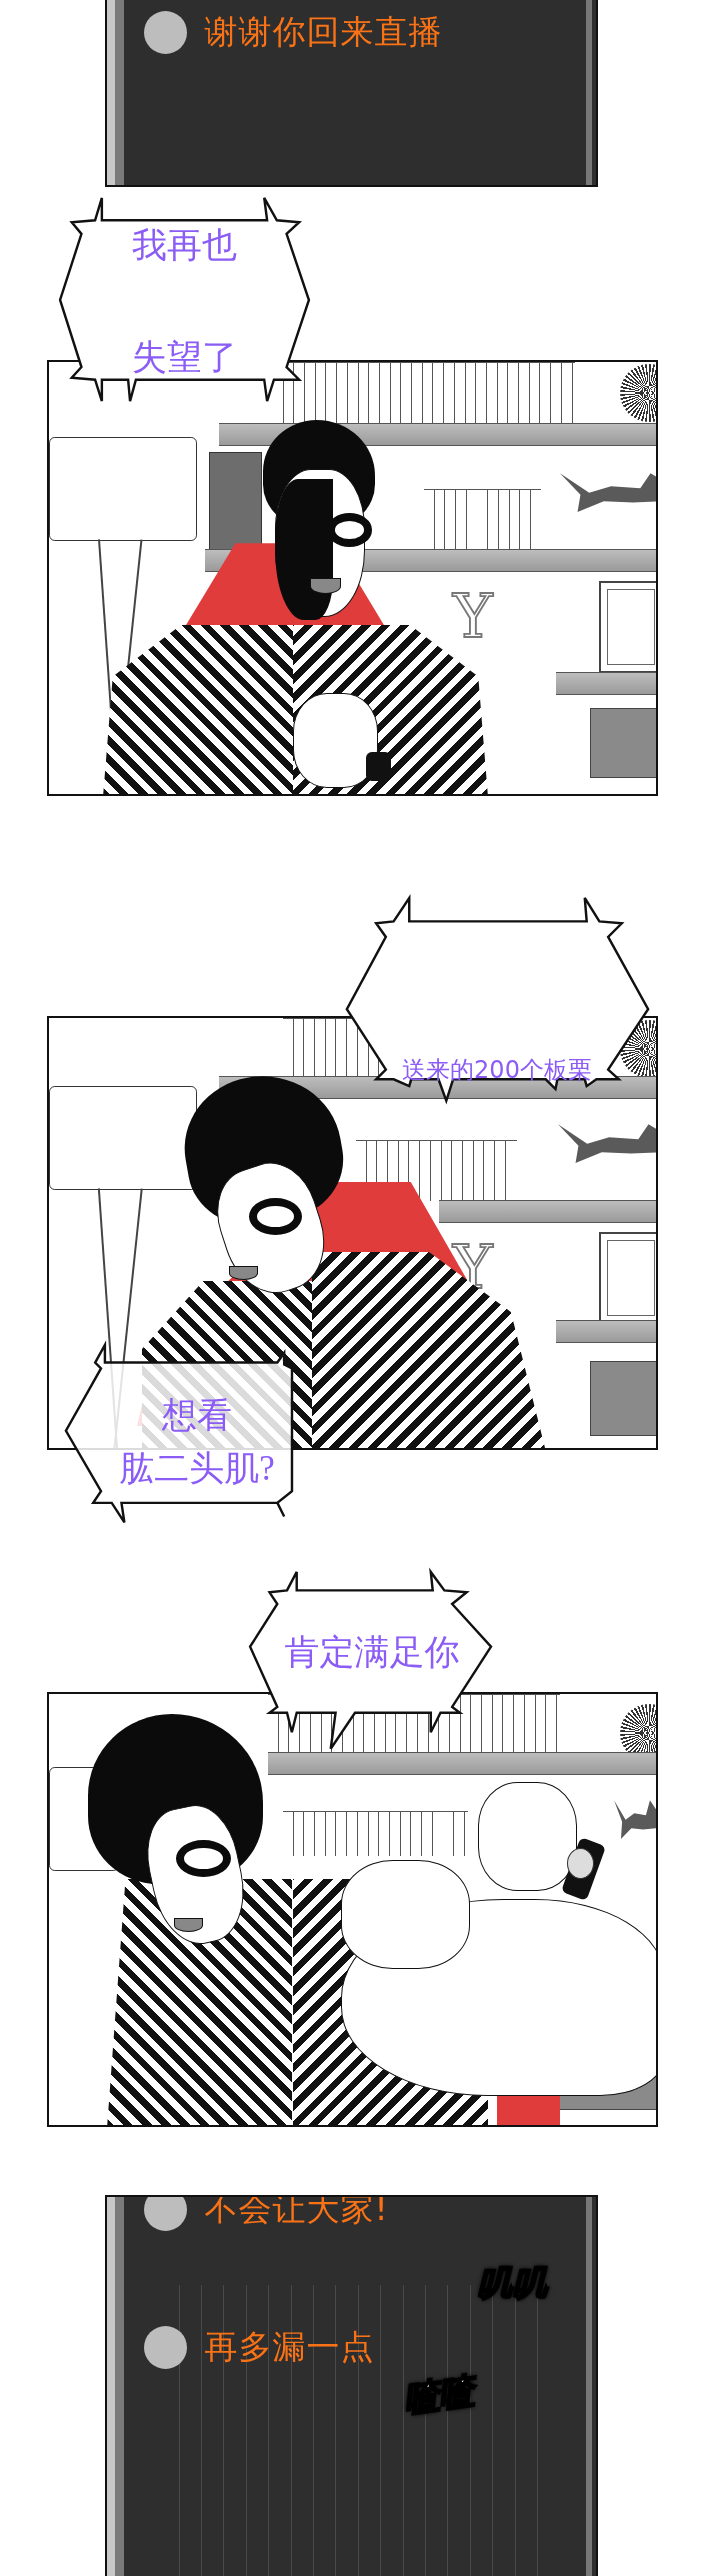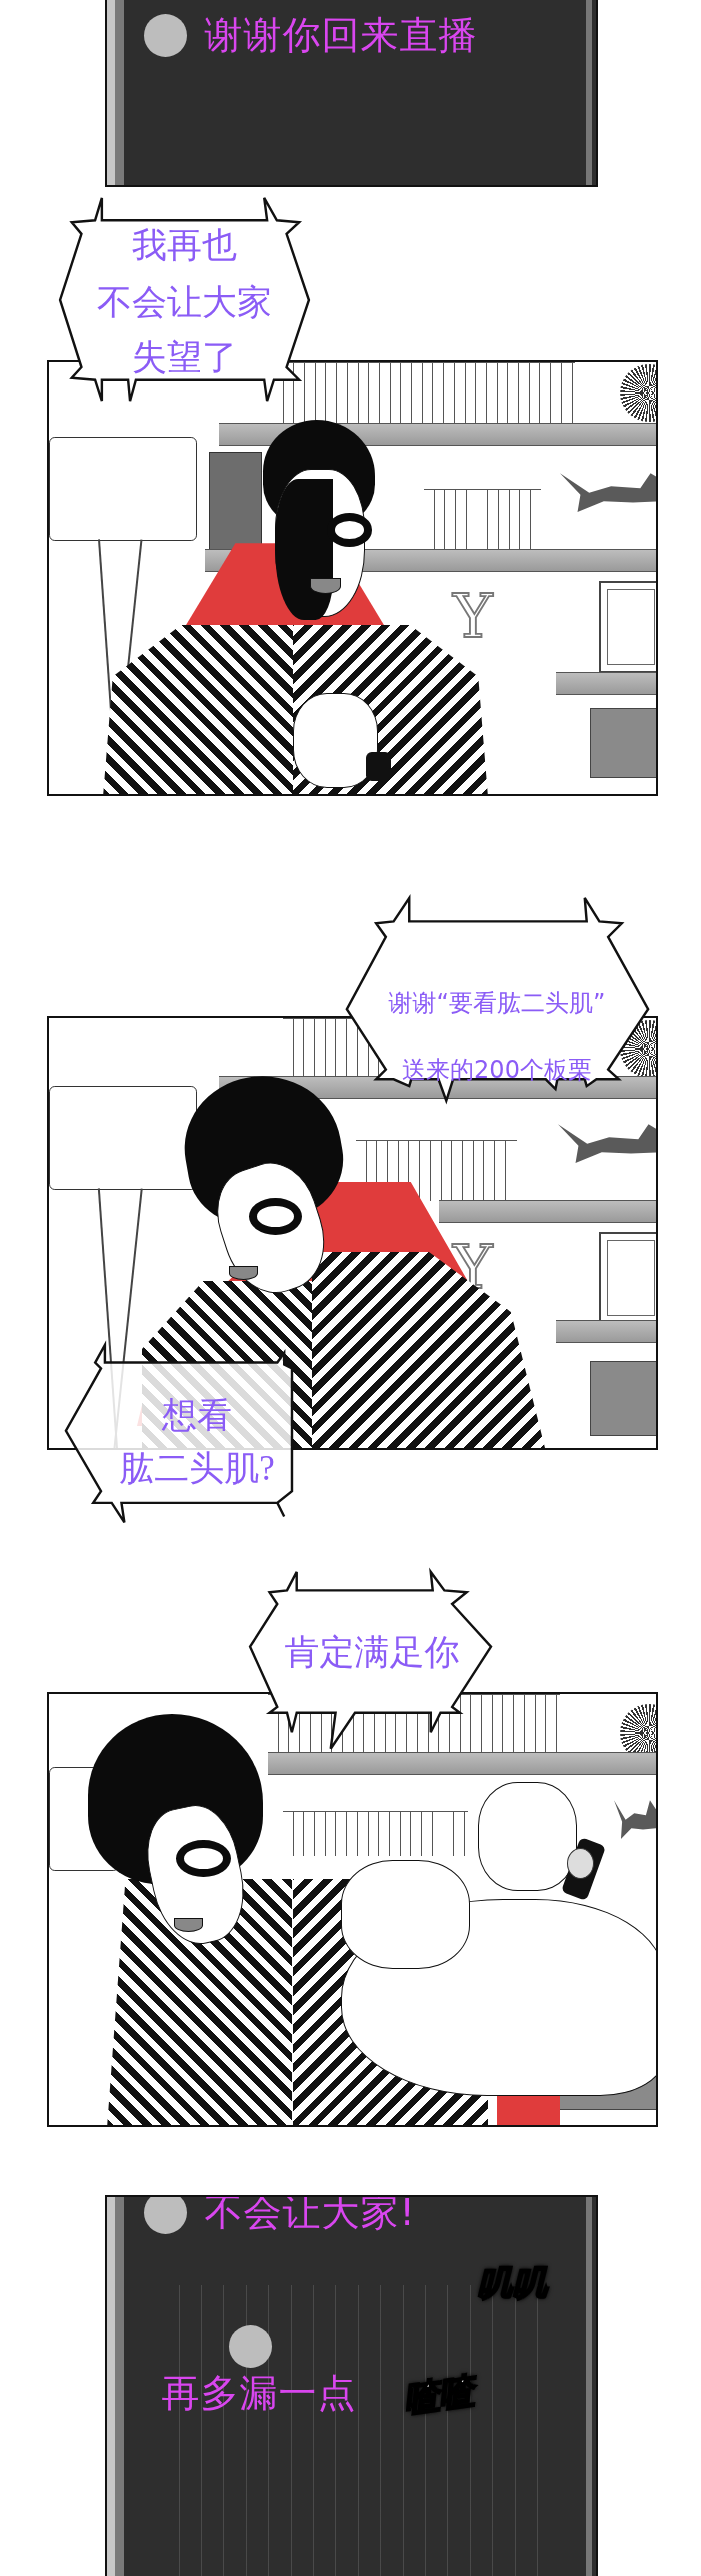--- a/index.html
+++ b/index.html
@@ -7,21 +7,21 @@
          font-family:"DejaVu Sans", "Liberation Sans", sans-serif; }
 
   
   .chat-screen { position:absolute; left:105px; width:493px; background:#2e2e2e;
                  border:2.9px solid #111; box-sizing:border-box; overflow:hidden; }
   .chat-screen .rail-l1 { position:absolute; left:0; top:0; bottom:0; width:7.8px; background:#c8c8c8; }
   .chat-screen .rail-l2 { position:absolute; left:7.8px; top:0; bottom:0; width:9.7px; background:#7a7a7a; }
   .chat-screen .rail-r { position:absolute; right:3.9px; top:0; bottom:0; width:5.8px; background:#777; }
   .chat-line { position:absolute; left:37px; display:flex; align-items:center; }
   .chat-dot { width:43px; height:43px; border-radius:50%; background:#bdbdbd; flex:0 0 auto; }
-  .chat-text { color:#d946ef; font-size:38px; margin-left:17.5px; letter-spacing:1px; white-space:nowrap; }
+  .chat-text { color:#f97316; font-size:33px; margin-left:17.5px; letter-spacing:1px; white-space:nowrap; }
   .sfx { position:absolute; color:#fff; font-weight:bold; font-style:italic; font-size:35px;
          -webkit-text-stroke:1.9px #000; text-shadow:0 0 2.9px #000, 0 0 5.8px #000; }
   .streaks { position:absolute; left:58px; right:39px; top:88px; bottom:0;
     background: repeating-linear-gradient(90deg, transparent 0 13.6px, rgba(200,200,200,0.18) 13.6px 14.6px, transparent 14.6px 22.4px); }
 
   
   .panel { position:absolute; left:47px; width:611px; border:2.9px solid #111; box-sizing:border-box;
            background:#fff; overflow:hidden; }
   .shelf { position:absolute; height:21.4px; background:linear-gradient(#bdbdbd,#9a9a9a);
            border-top:1.9px solid #555; border-bottom:1.9px solid #555; }
@@ -98,21 +98,20 @@
   <div class="mouth" style="left:261px; top:216px; width:29px; height:13.6px;"></div>
   <div class="hand" style="left:244px; top:331px; width:83px; height:93px;"></div>
   <div class="watch" style="left:317px; top:390px; width:25px; height:29px;"></div>
 </div>
 
 <div class="bubble" style="left:58px; top:195px; width:253px; height:209px;">
   <svg width="253" height="209" viewBox="0 0 260 215">
     <polygon points="38,26 45,3 45,26 215,26 212,3 225,26 248,28 235,40 258,108 235,177 248,190 222,190 215,212 212,190 80,190 74,212 72,190 45,190 45,212 38,190 14,188 24,177 2,108 24,40 14,28" fill="#fff" stroke="#111" stroke-width="2.5"></polygon>
   </svg>
   <div class="bubble-text" style="top:21.4px;">我再也</div>
-  <div class="bubble-text" style="top:78px;">不会让大家</div>
   <div class="bubble-text" style="top:133px;">失望了</div>
 </div>
 
 <div class="panel" style="top:1016px; height:434px;">
   <div class="fan" style="left:571px; top:1.9px;"></div>
   <div class="books" style="left:234px; top:0; width:224px; height:58px;"></div>
   <div class="shelf" style="left:170px; top:58px; width:440px;"></div>
   <div class="books" style="left:307px; top:122px; width:161px; height:60px;"></div>
   <div class="shelf" style="left:390px; top:182px; width:221px;"></div>
   <div class="shark" style="left:509px; top:102px;"></div>
@@ -129,21 +128,20 @@
   <div class="hair" style="left:136px; top:58px; width:156px; height:146px; transform:rotate(-10deg);"></div>
   <div class="face" style="left:173px; top:146px; width:97px; height:127px; transform:rotate(-18deg);"></div>
   <div class="eye-ring" style="left:200px; top:180px; width:37px; height:21.4px;"></div>
   <div class="mouth" style="left:180px; top:248px; width:27px; height:11.7px;"></div>
 </div>
 
 <div class="bubble" style="left:341px; top:896px; width:312px; height:195px;">
   <svg width="312" height="195" viewBox="0 0 320 200">
     <polygon points="54,26 70,2 70,26 252,26 250,2 265,26 288,28 274,42 315,116 274,178 285,188 262,188 252,195 250,188 222,188 220,198 210,188 115,188 108,210 100,188 72,188 70,195 54,188 36,188 46,178 6,116 46,42 36,28" fill="#fff" stroke="#111" stroke-width="2.5"></polygon>
   </svg>
-  <div class="bubble-text sm" style="top:87px;">谢谢“要看肱二头肌”</div>
   <div class="bubble-text sm" style="top:126px;margin-top:28px;">送来的200个板栗</div>
 </div>
 
 <div class="bubble" style="left:58px; top:1345px; width:239px; height:190px;">
   <svg width="239" height="190" viewBox="0 0 245 195">
     <polygon points="38,18 48,0 48,18 225,18 232,8 232,20 240,24 240,150 225,162 232,176 225,162 65,162 68,182 55,162 36,162 44,150 8,88 44,24" fill="rgba(255,255,255,0.85)" stroke="#111" stroke-width="2.5"></polygon>
   </svg>
   <div class="bubble-text" style="top:41px; left:39px;">想看</div>
   <div class="bubble-text" style="top:95px; left:39px;font-family:Liberation Serif, serif;">肱二头肌?</div>
 </div>
@@ -179,20 +177,20 @@
 
 <div class="chat-screen" style="top:2195px; height:390px;">
   <div class="rail-l1"></div>
   <div class="rail-l2"></div>
   <div class="rail-r"></div>
   <div class="streaks"></div>
   <div class="chat-line" style="top:-9.7px;">
     <div class="chat-dot"></div>
     <span class="chat-text">不会让大家!</span>
   </div>
-  <div class="chat-line" style="top:128px;flex-direction:column;">
+  <div class="chat-line" style="top:128px;">
     <div class="chat-dot"></div>
     <span class="chat-text">再多漏一点</span>
   </div>
   <span class="sfx" style="left:370px; top:63px;">叽叽</span>
   <span class="sfx" style="left:297px; top:175px; transform:rotate(-8deg);">喳喳</span>
 </div>
 
 
 </body></html>

